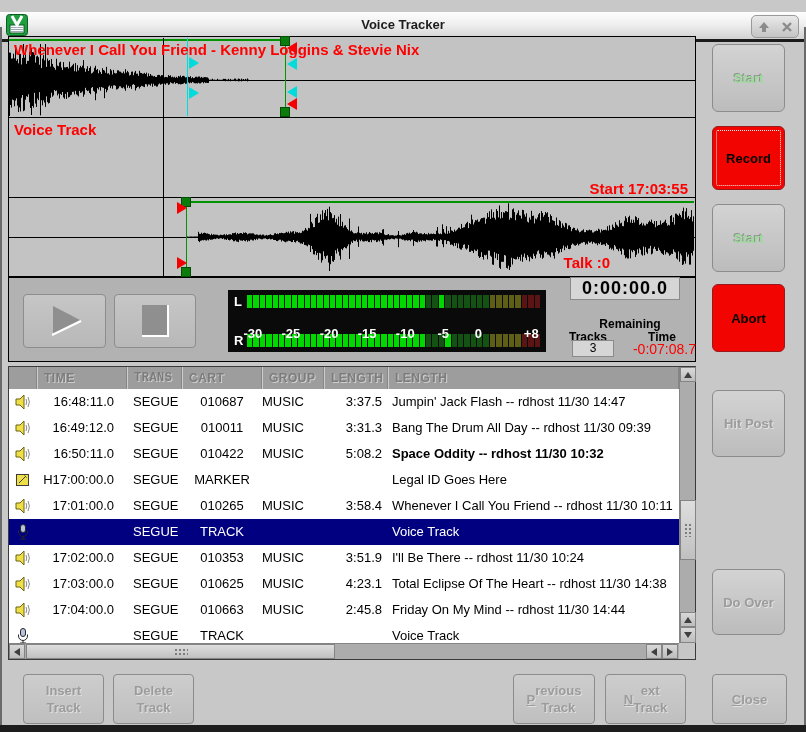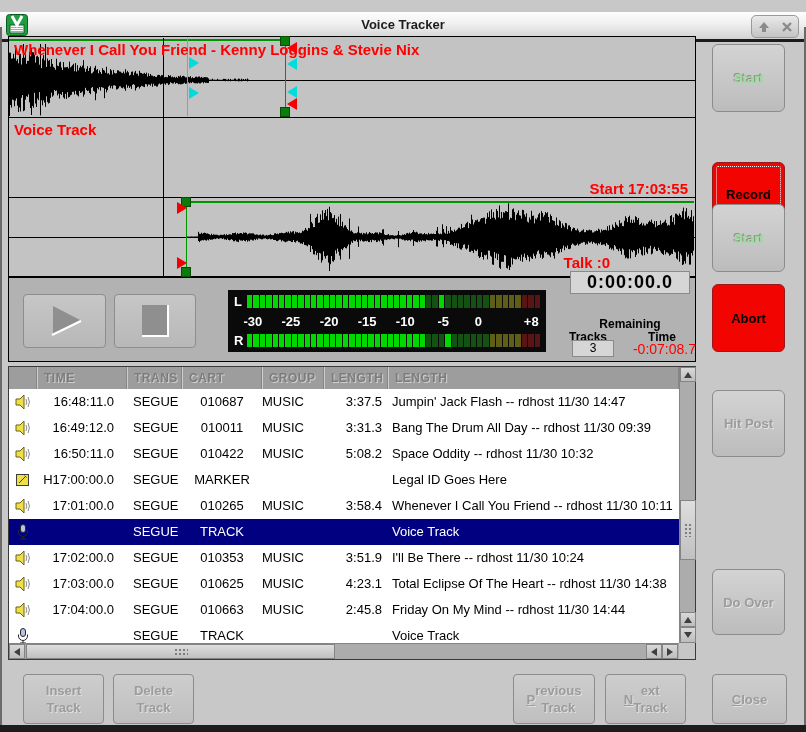--- a/index.html
+++ b/index.html
@@ -35,22 +35,22 @@
     border:1px solid #000;box-sizing:border-box;}
   .tr-btn{position:absolute;top:294px;height:52px;border:1px solid #8d8d8d;border-radius:4px;
     background:linear-gradient(#c6c6c6,#b8b8b8);display:flex;align-items:center;justify-content:center;}
   #meter{position:absolute;left:228px;top:290px;width:318px;height:62px;background:#0a0a0a;
     box-sizing:border-box;padding:5px 6px 5px 6px;display:flex;flex-direction:column;justify-content:space-between;}
   .mrow{display:flex;align-items:center;height:13px;}
   .mlabel{width:13px;color:#fff;font-weight:bold;font-size:13px;line-height:13px;}
   .msegs{flex:1;display:flex;gap:1px;height:13px;}
   .seg{flex:1;}
   #mscale{position:relative;height:15px;margin-left:13px;}
-  #mscale span{position:absolute;top:0;transform:translateX(-50%);color:#fff;font-weight:bold;font-size:13px;}
-  #timer{position:absolute;left:570px;top:271px;width:120px;height:23px;background:#d6d6d6;
+  #mscale span{position:absolute;top:12px;transform:translateX(-50%);color:#fff;font-weight:bold;font-size:13px;}
+  #timer{position:absolute;left:570px;top:277px;width:110px;height:23px;background:#d6d6d6;
     border:1px solid #8a8a8a;box-sizing:border-box;display:flex;align-items:center;justify-content:center;
     font-weight:bold;font-size:18px;color:#000;letter-spacing:1px;}
   .rem-label{position:absolute;font-weight:bold;font-size:12px;color:#000;text-align:center;}
   #rem-tracks-val{position:absolute;left:572px;top:340px;width:42px;height:17px;background:#d6d6d6;
     border:1px solid #8a8a8a;box-sizing:border-box;text-align:center;font-size:12px;line-height:15px;color:#000;}
   #rem-time-val{position:absolute;left:612px;top:341px;width:84px;text-align:right;font-size:14px;color:#ff0000;}
   
   #table{position:absolute;left:8px;top:366px;width:688px;height:294px;background:#fff;
     border:1px solid #3a3a3a;box-sizing:border-box;}
   #thead{position:absolute;left:0;top:0;width:670px;height:22px;background:#9d9d9d;display:flex;box-sizing:border-box;}
@@ -83,21 +83,21 @@
     display:flex;align-items:center;justify-content:center;}
   .grip{width:14px;height:8px;background-image:radial-gradient(#7d7d7d 34%,transparent 36%);background-size:4px 4px;}
   #corner{position:absolute;right:0;bottom:0;width:16px;height:16px;background:#c6c6c6;}
   
   .side-btn{position:absolute;left:712px;width:73px;border-radius:6px;border:1px solid #8c8c8c;
     background:linear-gradient(#d3d3d3,#bcbcbc);display:flex;align-items:center;justify-content:center;
     font-weight:bold;font-size:13px;box-sizing:border-box;text-align:center;}
   .side-btn.dis-green{color:#9ade9a;text-shadow:-1px -1px 0 #8e8e8e;}
   .side-btn.dis-gray{color:#9c9c9c;text-shadow:1px 1px 0 #e2e2e2;}
   .side-btn.red{background:#f20400;color:#000;border-color:#9a1a1a;}
-  .side-btn.focus{outline:1px dotted #f2f2f2;outline-offset:-5px;margin-top:36px;}
+  .side-btn.focus{outline:1px dotted #f2f2f2;outline-offset:-5px;}
   
   .bot-btn{position:absolute;top:674px;height:48px;border-radius:4px;border:1px solid #8c8c8c;
     background:linear-gradient(#cdcdcd,#bfbfbf);display:flex;align-items:center;justify-content:center;
     font-weight:bold;font-size:13px;color:#9c9c9c;text-shadow:1px 1px 0 #e0e0e0;text-align:center;line-height:17px;}
   
   .frame-l{position:absolute;left:0;top:27px;width:2px;height:705px;background:#6a6a6a;}
   .frame-r{position:absolute;right:0;top:27px;width:2px;height:705px;background:#6a6a6a;}
   .frame-b{position:absolute;left:0;top:725px;width:806px;height:7px;background:#1d1d1d;}
 </style>
 </head>
@@ -1051,21 +1051,21 @@
   <div class="rem-label" style="left:565px;top:317px;width:130px">Remaining</div>
   <div class="rem-label" style="left:558px;top:330px;width:60px">Tracks</div>
   <div class="rem-label" style="left:632px;top:330px;width:60px">Time</div>
   <div id="rem-tracks-val">3</div>
   <div id="rem-time-val">-0:07:08.7</div>
 
   <div id="table">
     <div id="thead">
         <div class="hcell" style="width: 28px;"></div>
         <div class="hcell" style="width: 90px;">TIME</div>
-        <div class="hcell" style="width: 55px;">TRANS</div>
+        <div class="hcell" style="width: 55px; font-family: Liberation Mono, monospace;">TRANS</div>
         <div class="hcell" style="width: 80px;">CART</div>
         <div class="hcell" style="width: 62px;">GROUP</div>
         <div class="hcell" style="width: 64px;">LENGTH</div>
         <div class="hcell" style="width: 291px;">LENGTH</div>
       </div>
     <div id="tbody">
         <div class="trow">
           <div class="cell c0" style="width: 28px;">
             <svg width="17" height="16" viewBox="0 0 17 16">
               <polygon points="1,5 5,5 9,1 9,15 5,11 1,11" fill="#f0e048" stroke="#6b6014"></polygon>
@@ -1101,21 +1101,21 @@
               <polygon points="1,5 5,5 9,1 9,15 5,11 1,11" fill="#f0e048" stroke="#6b6014"></polygon>
               <path d="M11 5 Q12.5 8 11 11" fill="none" stroke="#8a8a8a"></path>
               <path d="M13 3 Q15.8 8 13 13" fill="none" stroke="#8a8a8a"></path>
             </svg>
           </div>
           <div class="cell c1" style="width: 90px;">16:50:11.0</div>
           <div class="cell c2" style="width: 55px;">SEGUE</div>
           <div class="cell c3" style="width: 80px;">010422</div>
           <div class="cell c4" style="width: 62px;">MUSIC</div>
           <div class="cell c5" style="width: 64px;">5:08.2</div>
-          <div class="cell c6" style="width: 291px;">Space Oddity -- rdhost 11/30 10:32</div>
+          <div class="cell c6" style="width: 291px; font-weight: bold;">Space Oddity -- rdhost 11/30 10:32</div>
         </div>
         <div class="trow">
           <div class="cell c0" style="width: 28px;">
             <svg width="16" height="16" viewBox="0 0 16 16">
               <rect x="1.5" y="2.5" width="12" height="11" fill="#f0e048" stroke="#3c3c3c"></rect>
               <path d="M4 11 L10.5 4.5 M9.5 3.5 L11.5 5.5" stroke="#3c3c3c" fill="none"></path>
             </svg>
           </div>
           <div class="cell c1" style="width: 90px;">H17:00:00.0</div>
           <div class="cell c2" style="width: 55px;">SEGUE</div>

